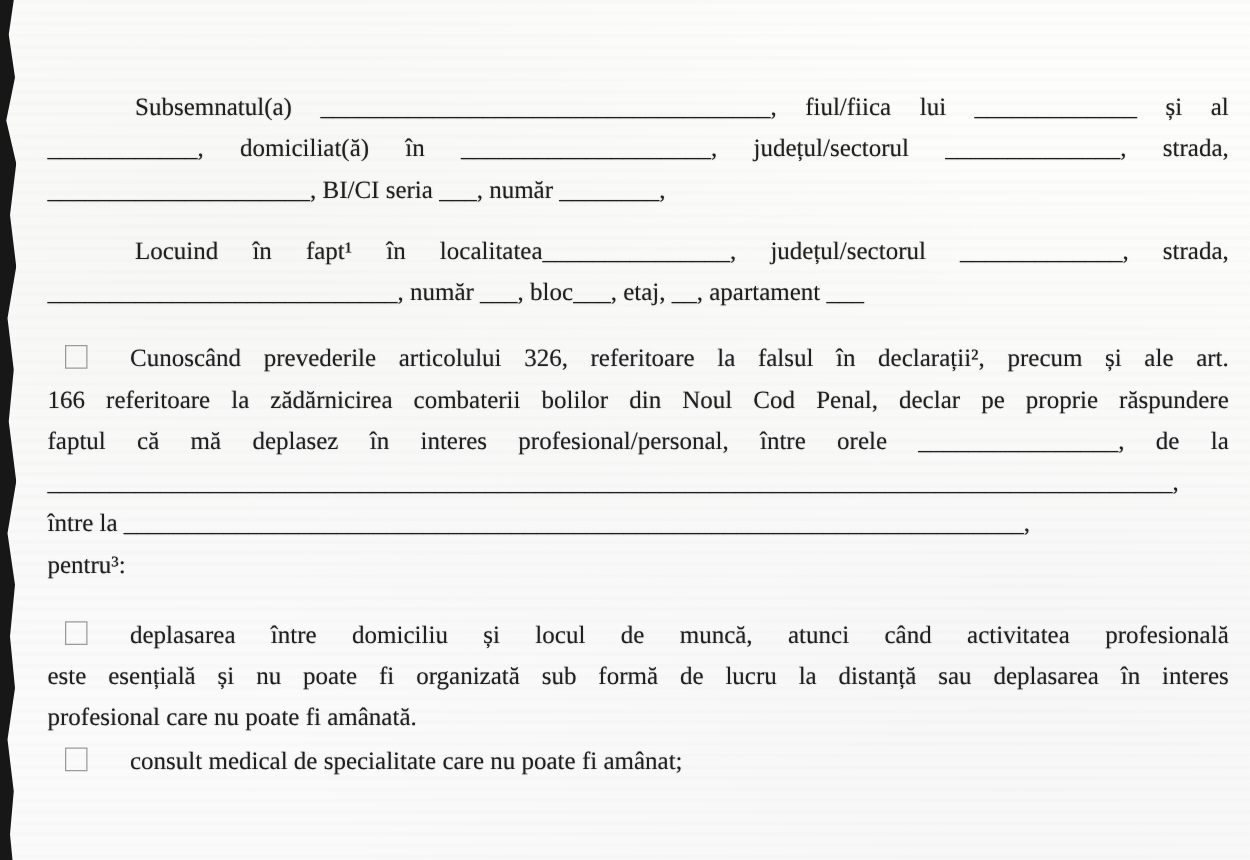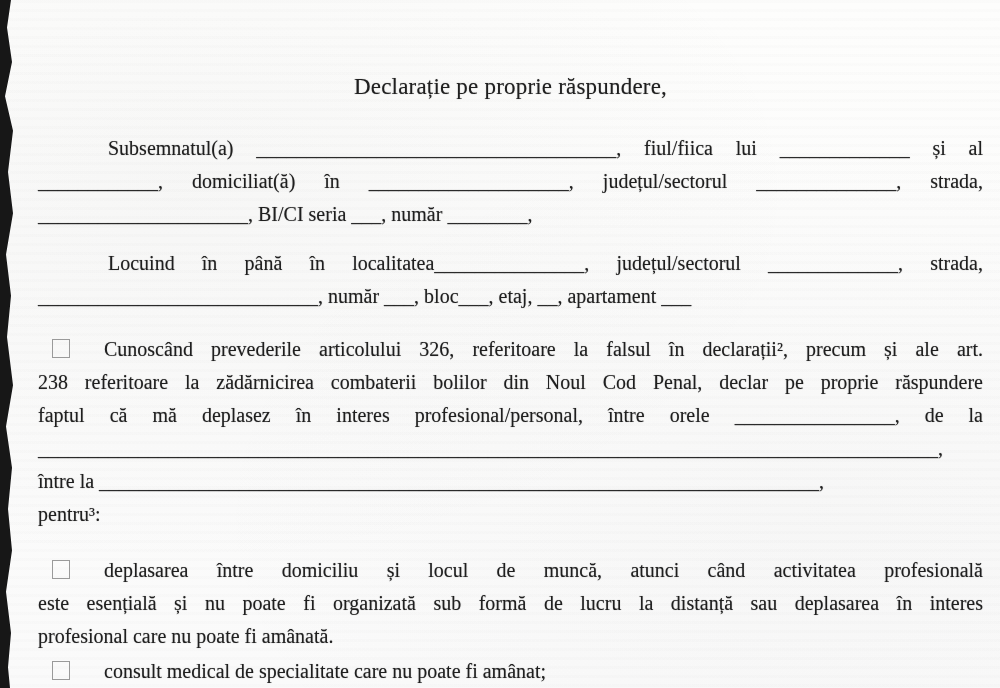--- a/index.html
+++ b/index.html
@@ -69,36 +69,35 @@
     background: transparent;
   }
 </style>
 </head>
 <body>
 
 <div class="edge"></div>
 
 <div class="page">
 
-  <div class="title">Declarație pe proprie răspundere,</div>
 
   <div class="para m16">
     <div class="line j ind">Subsemnatul(a) ____________________________________, fiul/fiica lui _____________ și al</div>
     <div class="line j">____________, domiciliat(ă) în ____________________, județul/sectorul ______________, strada,</div>
     <div class="line">_____________________, BI/CI seria ___, număr ________,</div>
   </div>
 
   <div class="para m20">
-    <div class="line j ind">Locuind în până în localitatea_______________, județul/sectorul _____________, strada,</div>
+    <div class="line j ind">Locuind în fapt¹ în localitatea_______________, județul/sectorul _____________, strada,</div>
     <div class="line">____________________________, număr ___, bloc___, etaj, __, apartament ___</div>
   </div>
 
   <div class="para m3">
     <div class="line j"><span class="cb"></span><span>Cunoscând prevederile articolului 326, referitoare la falsul în declarații², precum și ale art.</span></div>
-    <div class="line j">238 referitoare la zădărnicirea combaterii bolilor din Noul Cod Penal, declar pe proprie răspundere</div>
+    <div class="line j">166 referitoare la zădărnicirea combaterii bolilor din Noul Cod Penal, declar pe proprie răspundere</div>
     <div class="line j">faptul că mă deplasez în interes profesional/personal, între orele ________________, de la</div>
     <div class="line">__________________________________________________________________________________________,</div>
     <div class="line">între la ________________________________________________________________________,</div>
     <div class="line">pentru³:</div>
   </div>
 
   <div class="para m2">
     <div class="line j"><span class="cb"></span><span>deplasarea între domiciliu și locul de muncă, atunci când activitatea profesională</span></div>
     <div class="line j">este esențială și nu poate fi organizată sub formă de lucru la distanță sau deplasarea în interes</div>
     <div class="line">profesional care nu poate fi amânată.</div>

